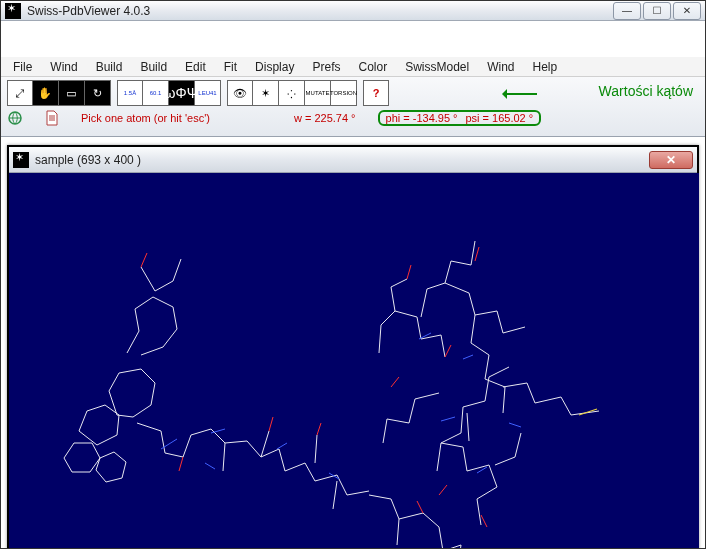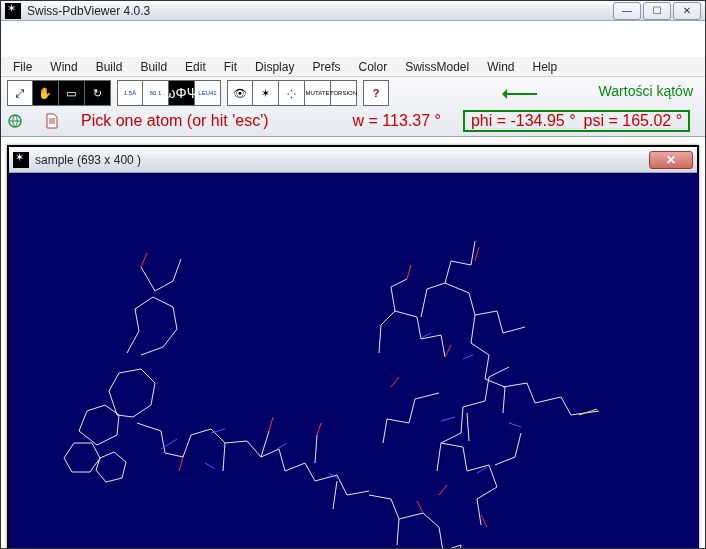--- a/index.html
+++ b/index.html
@@ -69,29 +69,29 @@
     position: relative;
   }
   .tool-btn + .tool-btn { border-left: none; }
   .tool-btn.inv { background:#000; color:#fff; }
   .tool-btn.blue { color:#1030d0; }
   .tool-btn.red { color:#c00; font-weight:bold; }
   .spacer2 { width: 6px; }
   .status-row {
     display:flex; align-items:center;
     margin-top: 4px;
-    font-size: 16px;
+    font-size: 11px;
     gap: 22px;
   }
   .globe-icon { width:16px; height:16px; color:#2b7; }
   .doc-icon { width:14px; height:16px; }
   .status-red { color:#c40000; }
   .angle-box {
     border: 2px solid #0a8a0a;
-    border-radius: 0;
+    border-radius: 6px;
     padding: 0 6px;
     display:flex; gap:8px;
   }
   .annotation {
     position: absolute;
     right: 12px;
     top: 6px;
     color: #0a8a0a;
     font-size: 14px;
     line-height: 1.25;
@@ -197,21 +197,21 @@
     <svg class="globe-icon" viewBox="0 0 16 16">
         <circle cx="8" cy="8" r="6" fill="none" stroke="#2b8f4a" stroke-width="1.5"></circle>
         <path d="M2 8h12M8 2c3 3 3 9 0 12M8 2c-3 3-3 9 0 12" stroke="#2b8f4a" fill="none"></path>
       </svg>
     <svg class="doc-icon" viewBox="0 0 14 16">
         <path d="M2 1h7l3 3v11H2z" fill="#fff" stroke="#b04040"></path>
         <path d="M4 6h6M4 8h6M4 10h6" stroke="#b04040"></path>
       </svg>
     <span class="status-red">Pick one atom (or hit 'esc')</span>
     <span style="flex:0 0 40px"></span>
-    <span class="status-red">w = 113.37 °</span>
+    <span class="status-red">w = 225.74 °</span>
     <span class="angle-box">
       <span class="status-red">phi = -134.95 °</span>
       <span class="status-red">psi = 165.02 °</span>
     </span>
   </div>
 
   <div class="arrow-line"></div>
   <div class="annotation">
     <div>Wartości kątów</div>
   </div>

